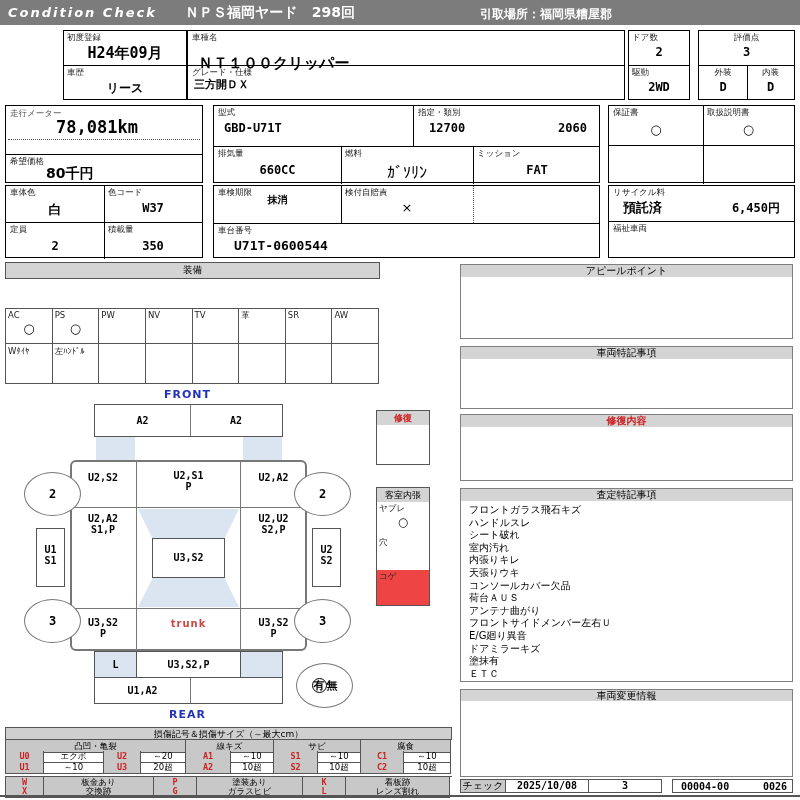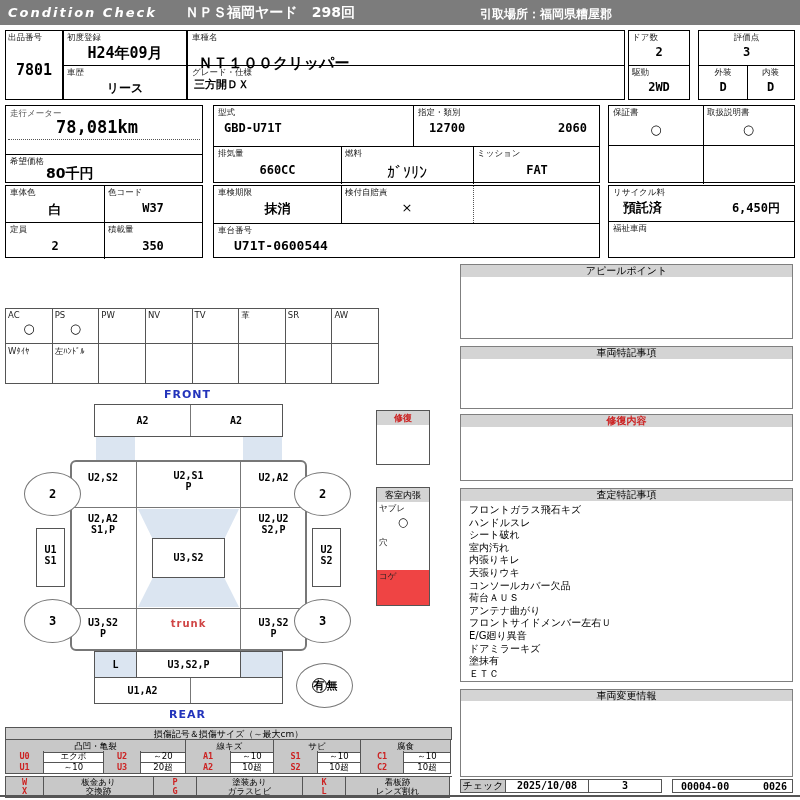--- a/index.html
+++ b/index.html
@@ -53,24 +53,20 @@
 <body>
 
 <div class="sheet">
 
   <div class="abs hdr" style="left:0;top:0;width:800px;height:25px;">
     <span class="abs brand" style="left:8px;top:5px;">Condition  Check</span>
     <span class="abs yard" style="left:185px;top:4px;">ＮＰＳ福岡ヤード　298回</span>
     <span class="abs pickup" style="left:480px;top:6px;">引取場所：福岡県糟屋郡</span>
   </div>
 
-  <div class="box" style="left:5px;top:30px;width:58px;height:70px;">
-    <span class="lbl" style="left:2px;top:1px;">出品番号</span>
-    <span class="val ctr" style="left:0;right:0;top:30px;font-size:15px;">7801</span>
-  </div>
 
   <div class="box" style="left:63px;top:30px;width:124px;height:70px;">
     <span class="lbl" style="left:3px;top:1px;">初度登録</span>
     <span class="val ctr" style="left:0;right:0;top:13px;font-size:15px;">H24年09月</span>
     <div class="hline" style="left:0;right:0;top:34px;"></div>
     <span class="lbl" style="left:3px;top:36px;">車歴</span>
     <span class="jval ctr" style="left:0;right:0;top:49px;font-size:12px;">リース</span>
   </div>
 
   <div class="box" style="left:187px;top:30px;width:438px;height:70px;">
@@ -147,35 +143,36 @@
     <span class="val ctr" style="left:0;width:98px;top:53px;font-size:12px;">2</span>
     <span class="lbl" style="left:102px;top:38px;">積載量</span>
     <span class="val ctr" style="left:98px;right:0;top:53px;font-size:12px;">350</span>
   </div>
 
   <div class="box" style="left:213px;top:185px;width:387px;height:73px;">
     <div class="vline" style="left:127px;top:0;height:37px;"></div>
     <div class="dotv" style="left:259px;top:0;height:37px;"></div>
     <div class="hline" style="left:0;right:0;top:37px;"></div>
     <span class="lbl" style="left:4px;top:1px;">車検期限</span>
-    <span class="jval ctr" style="left:0;width:127px;top:14px;font-size:13px;">抹消</span>
+    <span class="jval ctr" style="left:0;width:127px;top:7px;font-size:10px;">抹消</span>
     <span class="lbl" style="left:131px;top:1px;">検付自賠責</span>
     <span class="jval ctr" style="left:127px;width:132px;top:14px;font-size:13px;font-weight:normal;">×</span>
     <span class="lbl" style="left:4px;top:39px;">車台番号</span>
     <span class="val" style="left:20px;top:52px;font-size:13px;">U71T-0600544</span>
   </div>
 
   <div class="box" style="left:608px;top:185px;width:187px;height:73px;">
     <span class="lbl" style="left:4px;top:1px;">リサイクル料</span>
     <span class="jval" style="left:14px;top:13px;font-size:13px;">預託済</span>
     <span class="val" style="right:14px;top:14px;font-size:12px;">6,450円</span>
     <div class="hline" style="left:0;right:0;top:35px;"></div>
     <span class="lbl" style="left:4px;top:37px;">福祉車両</span>
   </div>
 
+  <div class="eq-title" style="left:5px;top:262px;width:373px;height:15px;">装備</div>
   <div class="eq-grid" style="left:5px;top:276px;width:373px;height:35px;">
     <div class="eq-cell">
         <span class="lbl" style="left:2px;top:1px;">AC</span>
         <span class="eq-mark">○</span>
       </div>
     <div class="eq-cell">
         <span class="lbl" style="left:2px;top:1px;">PS</span>
         <span class="eq-mark">○</span>
       </div>
     <div class="eq-cell">

